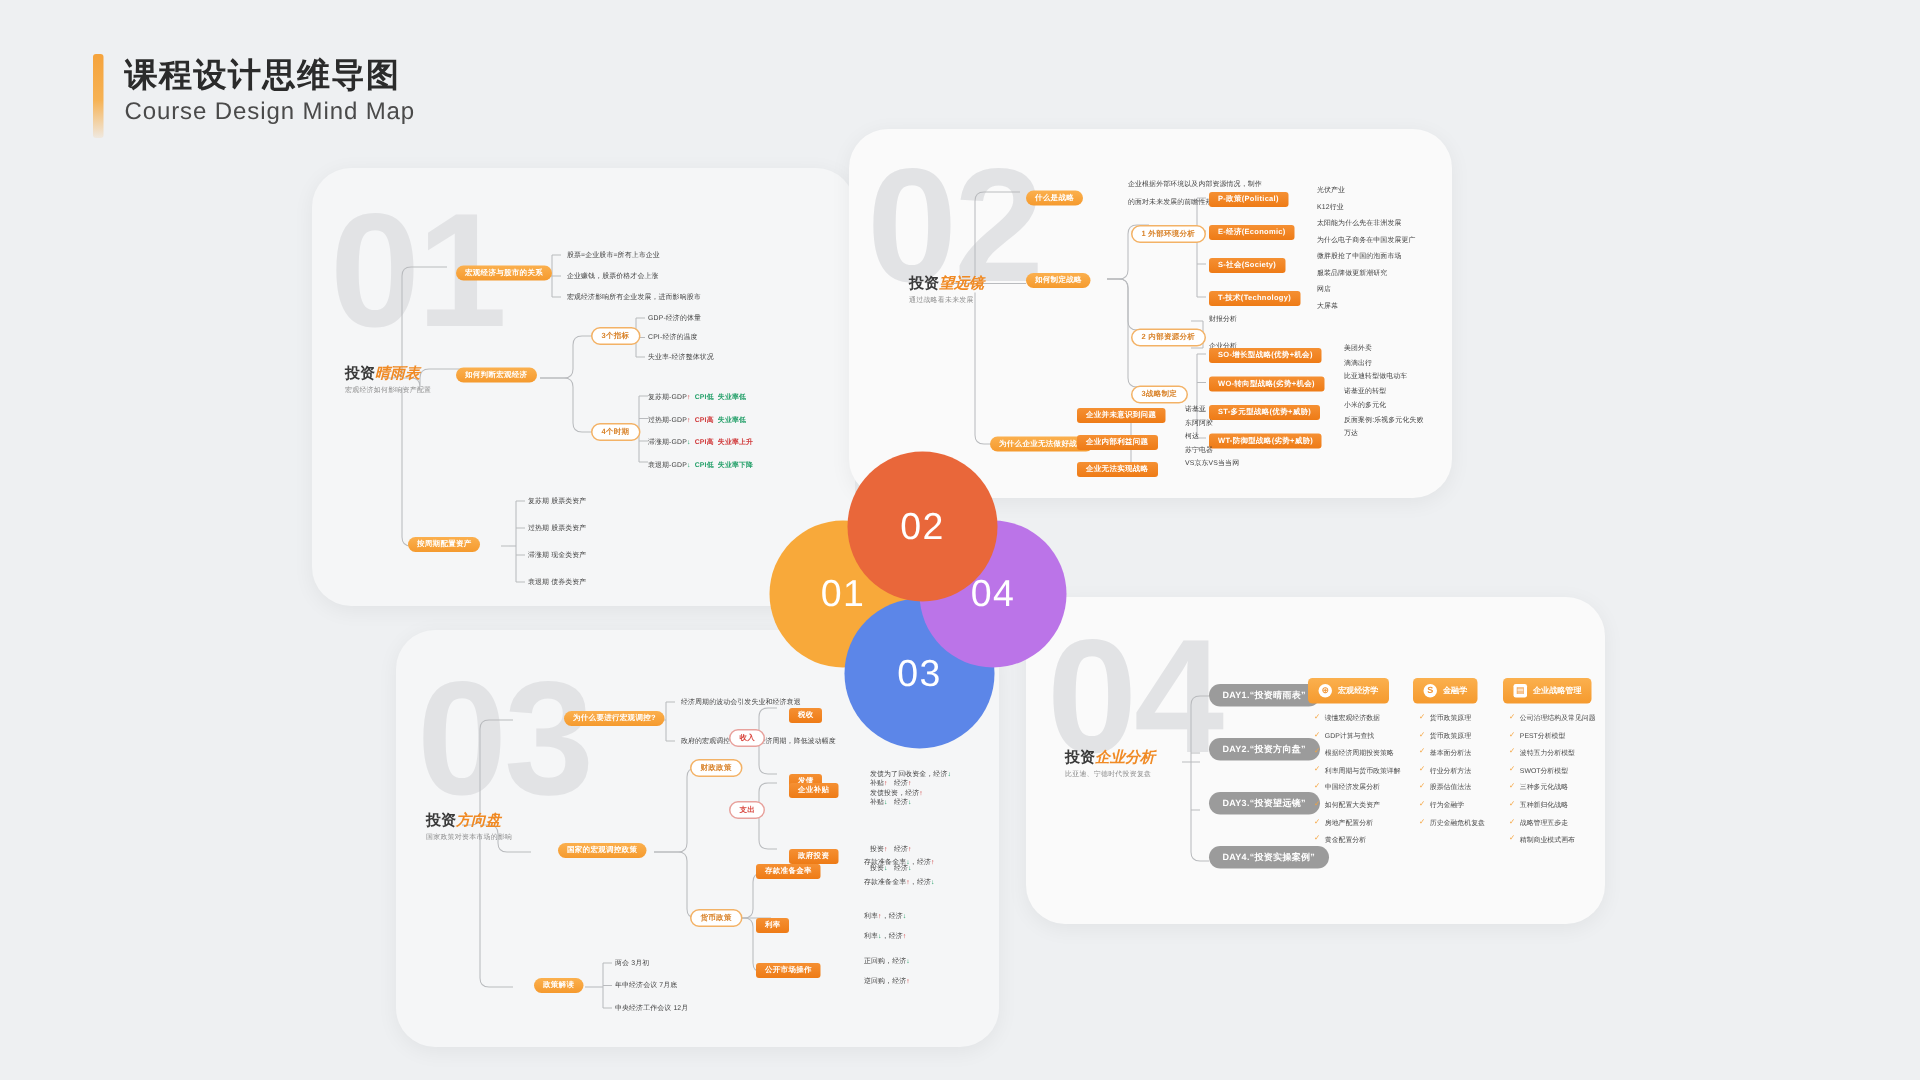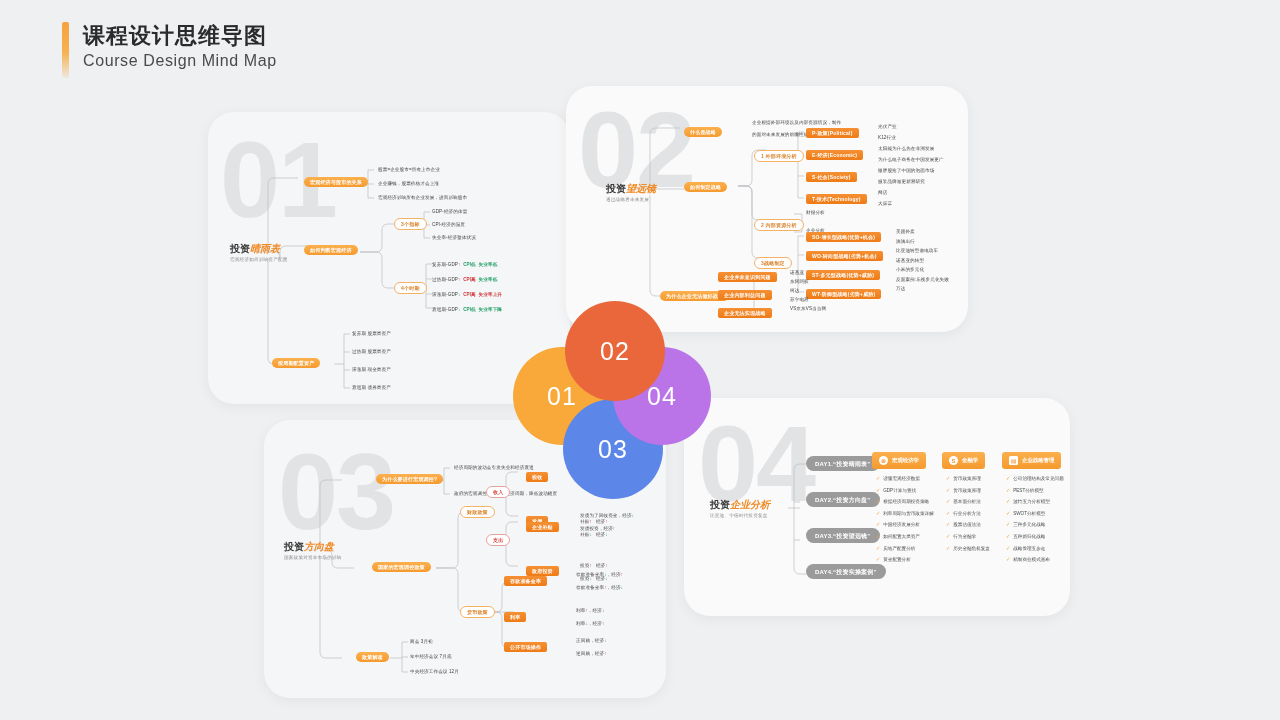--- a/index.html
+++ b/index.html
@@ -6,21 +6,21 @@
   html, body { width: 1280px; height: 720px; overflow: hidden; }
   body {
     font-family: "Liberation Sans", "DejaVu Sans", sans-serif;
     background: #eef0f2;
     position: relative;
     color: #333;
   }
   .stage { position: absolute; inset: 0; }
 
   
-  .title-wrap { position: absolute; left: 62px; top: 22px; display: flex; gap: 14px; }
+  .title-wrap { position: absolute; left: 62px; top: 36px; display: flex; gap: 14px; }
   .title-bar {
     width: 7px; height: 56px; border-radius: 2px;
     background: linear-gradient(180deg, #f5a33c 0%, #f6b254 55%, rgba(246,190,120,0.15) 100%);
   }
   .title-cn { font-size: 22px; font-weight: bold; letter-spacing: 1px; color: #2b2b2b; line-height: 1.25; }
   .title-en { font-size: 16px; color: #4a4a4a; letter-spacing: .6px; margin-top: 2px; }
 
   
   .panel {
     position: absolute;

